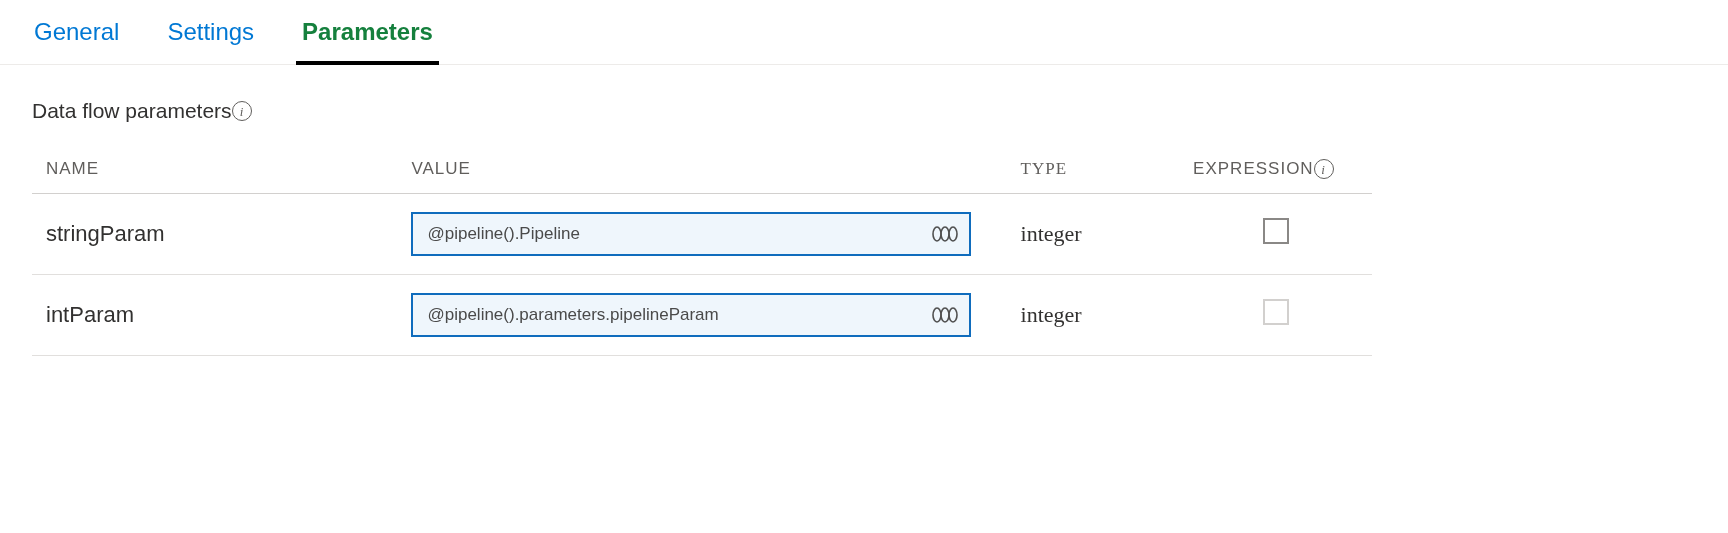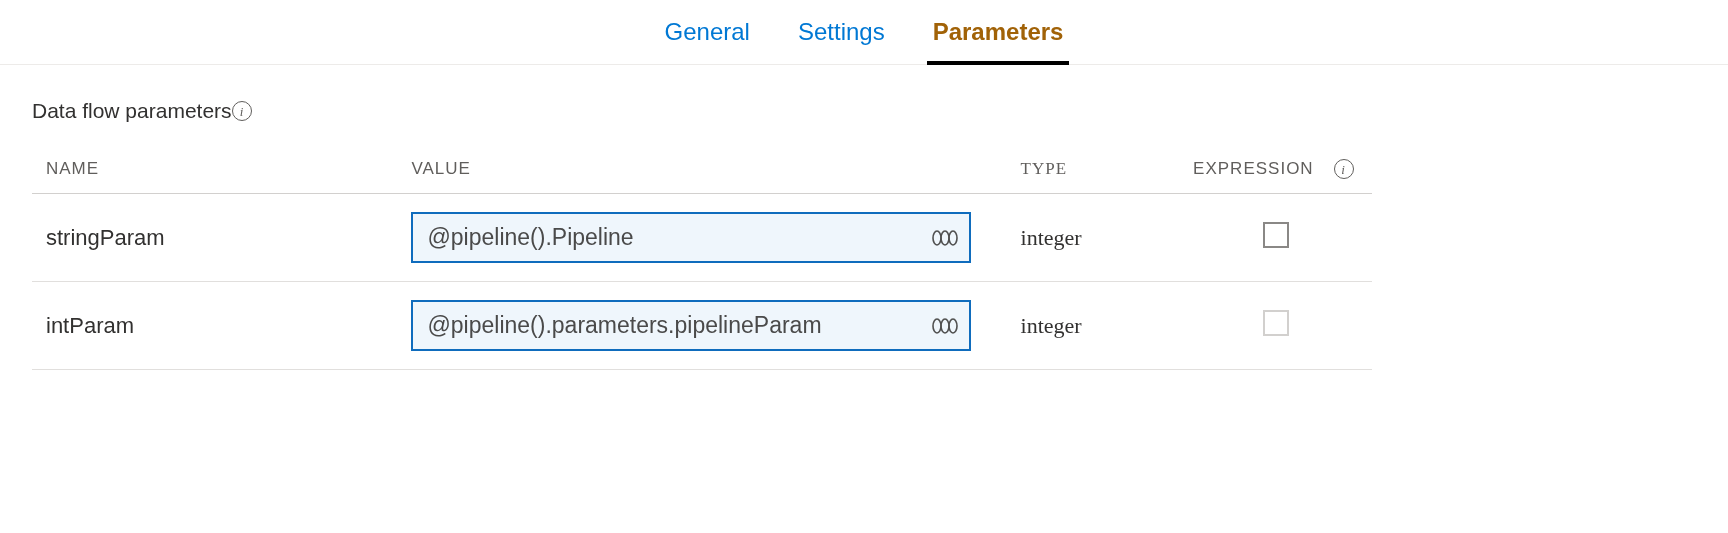--- a/index.html
+++ b/index.html
@@ -11,31 +11,30 @@
       font-family: "Segoe UI", -apple-system, BlinkMacSystemFont, sans-serif;
       background: #ffffff;
       color: #323130;
       font-size: 19px;
     }
     .tabs {
       display: flex;
       gap: 44px;
       padding: 12px 32px 0 32px;
       border-bottom: 1px solid #edebe9;
-      justify-content: center;
     }
     .tab {
       padding: 6px 2px 18px 2px;
       cursor: pointer;
       font-size: 24px;
       color: #0078d4;
       position: relative;
     }
     .tab.active {
-      color: #a16207;
+      color: #15803d;
       font-weight: 600;
     }
     .tab.active::after {
       content: "";
       position: absolute;
       left: -4px;
       right: -4px;
       bottom: -1px;
       height: 4px;
       background: #000000;
@@ -82,29 +81,29 @@
       padding: 18px 14px;
       border-bottom: 1px solid #e1dfdd;
       vertical-align: middle;
       font-size: 22px;
       color: #323130;
     }
     .col-name { width: 360px; }
     .col-value { width: 600px; }
     .col-type { width: 170px; font-family: Liberation Serif, serif; }
     .col-expr { width: 190px; text-align: left; }
-    .col-expr-th { display: flex; align-items: center; gap: 20px; }
+    .col-expr-th { display: flex; align-items: center; gap: 0; }
     .value-input-wrap {
       position: relative;
       width: 560px;
     }
     .value-input {
       width: 100%;
       padding: 10px 48px 10px 14px;
-      font-size: 23px;
+      font-size: 17px;
       border: 2.5px solid #0f6cbd;
       background: #eff6fc;
       color: #4a4a4a;
       outline: none;
       font-family: inherit;
     }
     .expression-icon {
       position: absolute;
       right: 12px;
       top: 50%;

